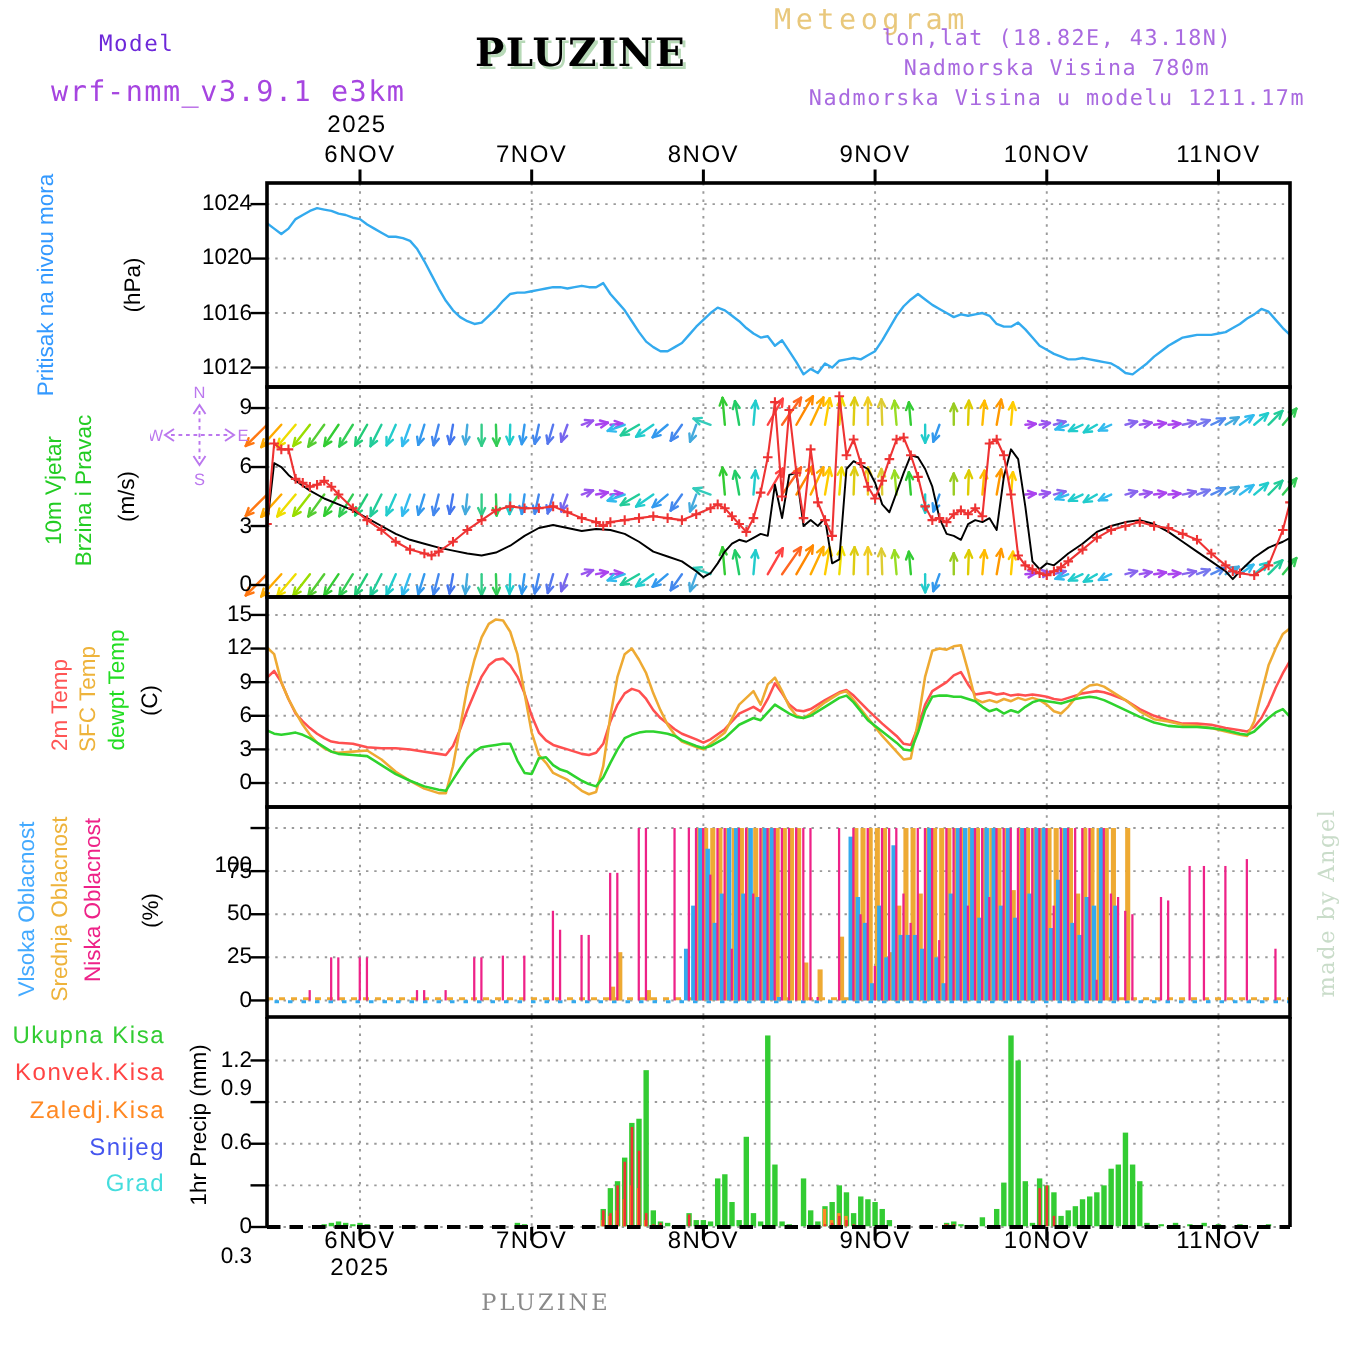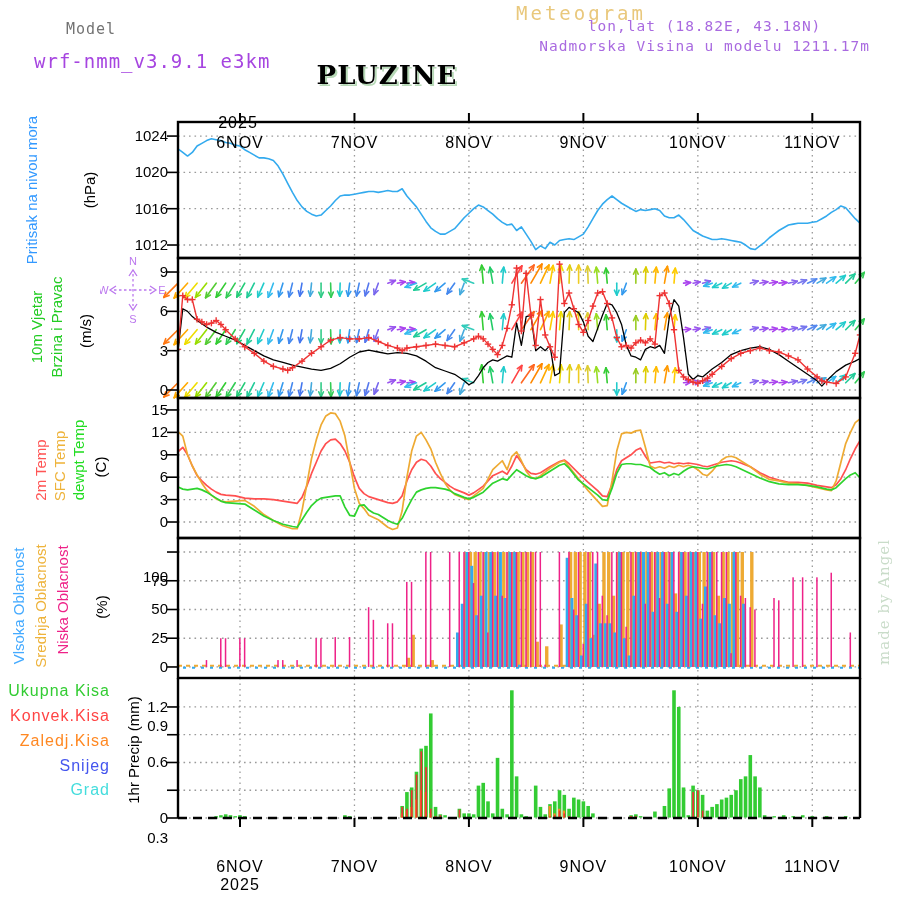--- a/index.html
+++ b/index.html
@@ -1,21 +1,21 @@
 <!DOCTYPE html>
 <html><head>
 <meta charset="utf-8">
 <style>
   html,body{margin:0;padding:0;background:#fff;}
   #canvas{position:relative;width:900px;height:900px;background:#fff;overflow:hidden;
           font-family:"Liberation Sans",sans-serif;}
   #plot{position:absolute;left:0;top:0;}
   .t{position:absolute;color:#000;font-family:"Liberation Sans",sans-serif;}
   .vert{position:absolute;white-space:nowrap;transform:translate(-50%,-50%) rotate(-90deg);}
-  .ctr{transform:translate(-50%,-50%);white-space:nowrap;margin-top:39px;}
+  .ctr{transform:translate(-50%,-50%);white-space:nowrap;}
   .mono{font-family:"DejaVu Sans Mono","Liberation Mono",monospace;}
   .serif{font-family:"DejaVu Serif","Liberation Serif",serif;}
   .ticklab{font-size:15px;text-align:right;width:64px;left:104px;}
   .datelab{font-size:16px;letter-spacing:1px;text-align:right;}
 </style>
 </head>
 <body>
 
 <div id="canvas">
 
@@ -1321,25 +1321,26 @@
       <line x1="167" y1="638.2298850574713" x2="178" y2="638.2298850574713" stroke="#000" stroke-width="1.6"></line>
       <line x1="167" y1="666.9655172413793" x2="178" y2="666.9655172413793" stroke="#000" stroke-width="1.6"></line>
       <line x1="167" y1="706.9623265036352" x2="178" y2="706.9623265036352" stroke="#000" stroke-width="1.6"></line>
       <line x1="167" y1="734.7217448777263" x2="178" y2="734.7217448777263" stroke="#000" stroke-width="1.6"></line>
       <line x1="167" y1="762.4811632518176" x2="178" y2="762.4811632518176" stroke="#000" stroke-width="1.6"></line>
       <line x1="167" y1="790.2405816259088" x2="178" y2="790.2405816259088" stroke="#000" stroke-width="1.6"></line>
       <line x1="167" y1="818" x2="178" y2="818" stroke="#000" stroke-width="1.6"></line>
     </svg>
 
   <div class="t mono" style="left:516px;top:2px;font-size:19px;letter-spacing:3px;color:#e9c87c">Meteogram</div>
-  <div class="t mono" style="left:66px;top:20px;font-size:15px;letter-spacing:1px;color:#737373">Model</div>
+  <div class="t mono" style="left:66px;top:20px;font-size:15px;letter-spacing:1px;color:#6d28d9">Model</div>
   <div class="t mono" style="left:34px;top:50px;font-size:19px;letter-spacing:1px;color:#a645e0">wrf-nmm_v3.9.1 e3km</div>
   <div class="t serif ctr" style="left:387px;top:36px;position:absolute;font-size:26px;font-weight:bold;letter-spacing:1px;color:#000;text-shadow:2px 2px 0 #b7d9b7">PLUZINE</div>
   <div class="t mono" style="right:30px;top:16px;text-align:center;font-size:14.5px;line-height:20px;letter-spacing:1px;color:#a96ae0;position:absolute">
     <div>lon,lat (18.82E, 43.18N)</div>
+    <div>Nadmorska Visina 780m</div>
     <div>Nadmorska Visina u modelu 1211.17m</div>
   </div>
 
   <div class="t ctr" style="left:238px;top:84px;position:absolute;font-size:16px;letter-spacing:1px">2025</div>
   <div class="t ctr" style="left:240px;top:846px;position:absolute;font-size:16px;letter-spacing:1px">2025</div>
   <div class="t serif ctr" style="left:364px;top:868px;position:absolute;font-size:15px;letter-spacing:2px;color:#8a8a8a">PLUZINE</div>
 
   <div class="vert" style="left:31px;top:190px;font-size:15px;color:#3399ff">Pritisak na nivou mora</div>
   <div class="vert" style="left:89px;top:190px;font-size:15px">(hPa)</div>
 

